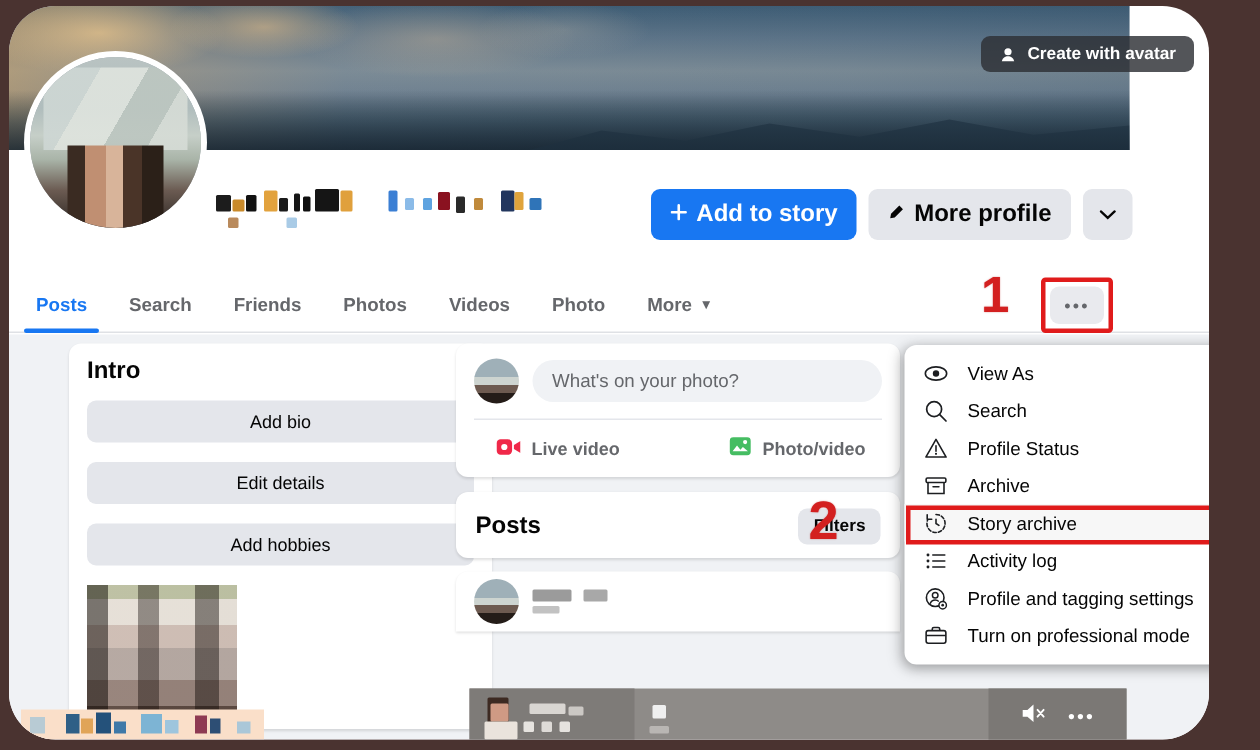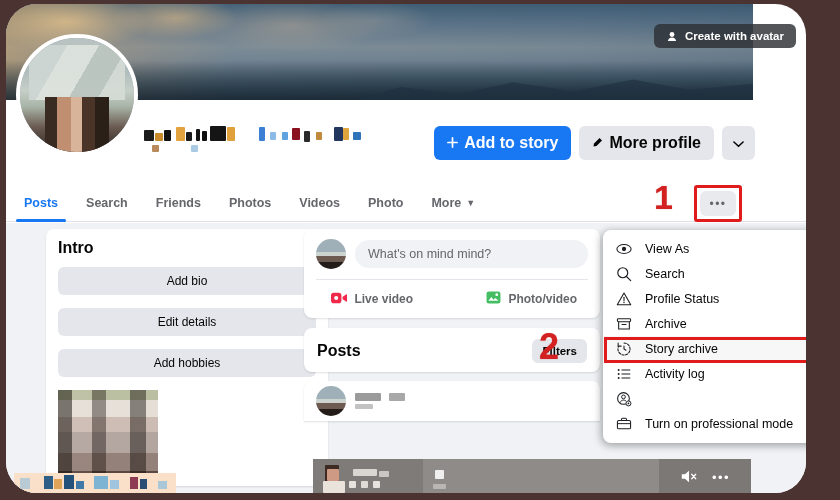--- a/index.html
+++ b/index.html
@@ -432,21 +432,21 @@
       <div class="gray-btn">Add bio</div>
       <div class="gray-btn">Edit details</div>
       <div class="gray-btn">Add hobbies</div>
       <div class="photo-thumb"></div>
     </div>
 
     <div class="col-mid">
       <div class="card">
         <div class="composer-top">
           <div class="mini-av"></div>
-          <div class="composer-input">What's on mind mind?</div>
+          <div class="composer-input">What's on your photo?</div>
         </div>
         <div class="composer-div"></div>
         <div class="composer-acts">
           <div class="cact">
             <span>
               <svg width="16" height="12" viewBox="0 0 20 14">
                     <rect x="0" y="0.5" width="13" height="13" rx="3.5" fill="#f02849"></rect>
                     <path d="M20 2v10l-5.5-3.4V5.4z" fill="#f02849"></path>
                     <circle cx="6.5" cy="7" r="2.6" fill="#fff"></circle>
                   </svg>
@@ -589,20 +589,21 @@
     <div class="menu-item">
       <span class="mi-ic">
         <svg width="16" height="16" viewBox="0 0 18 18">
               <circle cx="8.4" cy="8.4" r="6.6" fill="none" stroke="#1c1e21" stroke-width="1.2"></circle>
               <circle cx="8.4" cy="6.6" r="2.1" fill="none" stroke="#1c1e21" stroke-width="1.1"></circle>
               <path d="M4.6 13c.8-2 2.2-2.8 3.8-2.8 1 0 2 .3 2.7 1" fill="none" stroke="#1c1e21" stroke-width="1.1"></path>
               <circle cx="14" cy="14" r="2.8" fill="#fff" stroke="#1c1e21" stroke-width="1.1"></circle>
               <circle cx="14" cy="14" r="1" fill="#1c1e21"></circle>
             </svg>
       </span>
+      <span>Profile and tagging settings</span>
     </div>
     <div class="menu-item">
       <span class="mi-ic">
         <svg width="16" height="16" viewBox="0 0 18 18">
               <rect x="1.6" y="5" width="14.8" height="9.4" rx="1.6" fill="none" stroke="#1c1e21" stroke-width="1.2"></rect>
               <path d="M6.2 5V3.8A1.2 1.2 0 0 1 7.4 2.6h3.2a1.2 1.2 0 0 1 1.2 1.2V5" fill="none" stroke="#1c1e21" stroke-width="1.2"></path>
               <path d="M1.6 8.6h14.8" stroke="#1c1e21" stroke-width="1.1"></path>
             </svg>
       </span>
       <span>Turn on professional mode</span>

